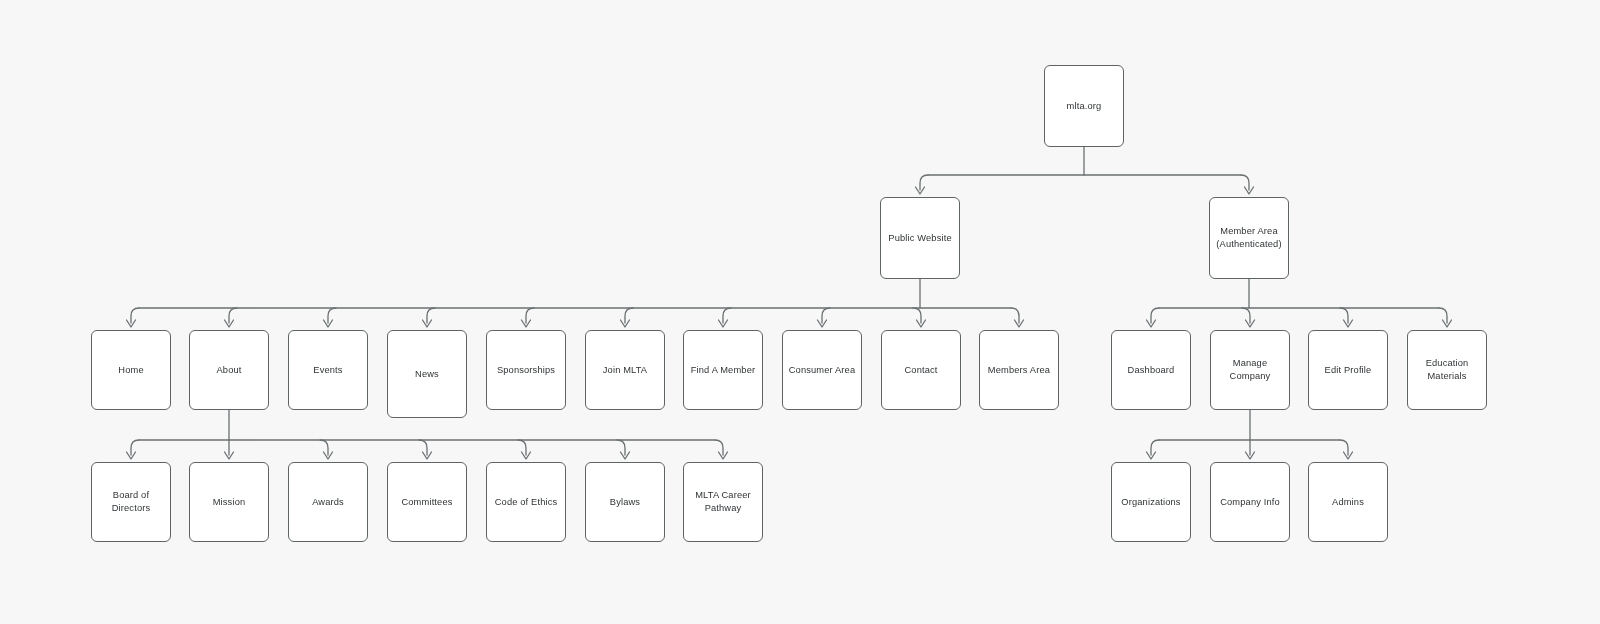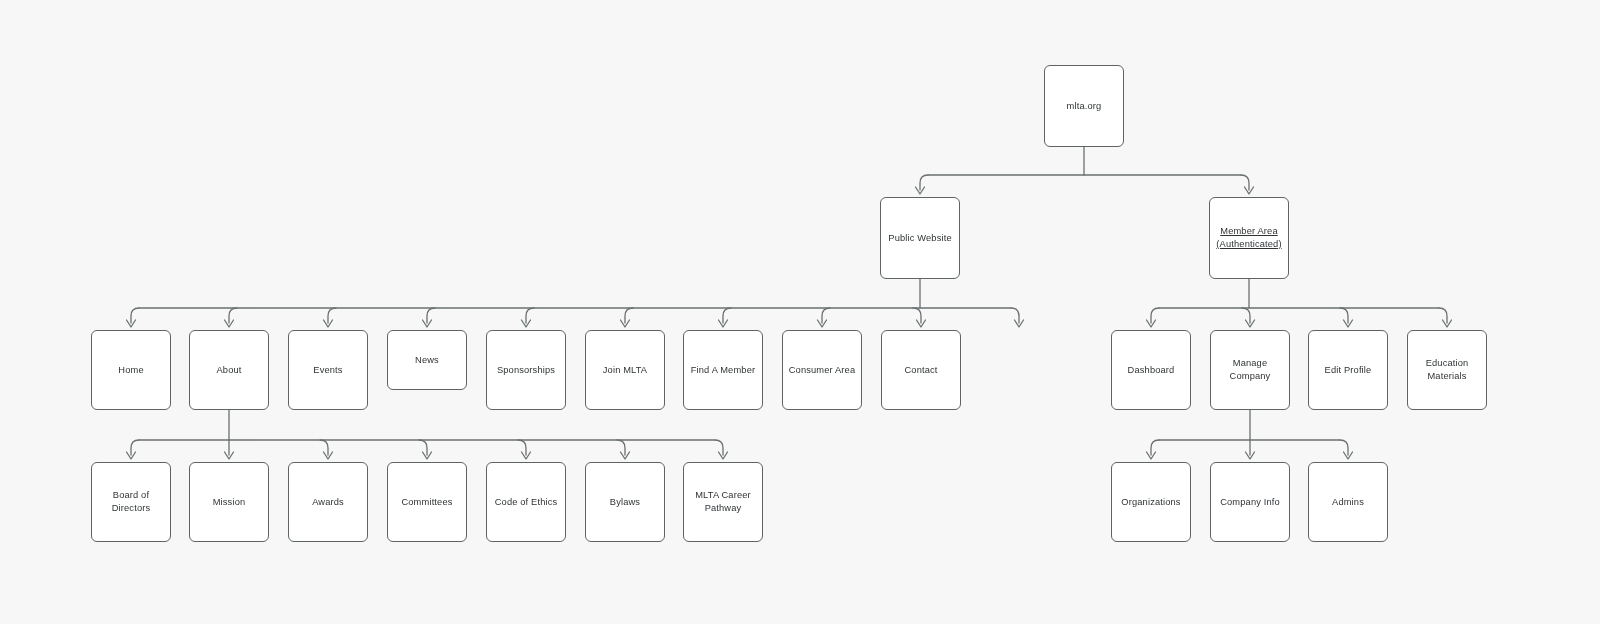--- a/index.html
+++ b/index.html
@@ -119,49 +119,52 @@
       <path d="M 1340 440 Q 1348 440 1348 448 L 1348 455" fill="none" stroke="#6b7072" stroke-width="1.3" stroke-linecap="round" stroke-linejoin="round"></path>
       <path d="M 1343.5 452 L 1348 459 L 1352.5 452" fill="none" stroke="#6b7072" stroke-width="1.3" stroke-linecap="round" stroke-linejoin="round"></path>
     </svg>
 <div class="node" style="left: 1044px; top: 65px; width: 80px; height: 82px; background: rgb(255, 255, 255); border-color: rgb(94, 99, 102);">
       <span class="node-label" style="color: rgb(47, 51, 53);">mlta.org</span>
     </div>
     <div class="node" style="left: 880px; top: 197px; width: 80px; height: 82px; background: rgb(255, 255, 255); border-color: rgb(94, 99, 102);">
       <span class="node-label" style="color: rgb(47, 51, 53);">Public Website</span>
     </div>
     <div class="node" style="left: 1209px; top: 197px; width: 80px; height: 82px; background: rgb(255, 255, 255); border-color: rgb(94, 99, 102);">
-      <span class="node-label" style="color: rgb(47, 51, 53); text-decoration: underline;">Member Area
+      <span class="node-label" style="color: rgb(47, 51, 53);">Member Area
 (Authenticated)</span>
     </div>
     <div class="node" style="left: 91px; top: 330px; width: 80px; height: 80px; background: rgb(255, 255, 255); border-color: rgb(94, 99, 102);">
       <span class="node-label" style="color: rgb(47, 51, 53);">Home</span>
     </div>
     <div class="node" style="left: 189px; top: 330px; width: 80px; height: 80px; background: rgb(255, 255, 255); border-color: rgb(94, 99, 102);">
       <span class="node-label" style="color: rgb(47, 51, 53);">About</span>
     </div>
     <div class="node" style="left: 288px; top: 330px; width: 80px; height: 80px; background: rgb(255, 255, 255); border-color: rgb(94, 99, 102);">
       <span class="node-label" style="color: rgb(47, 51, 53);">Events</span>
     </div>
-    <div class="node" style="left: 387px; top: 330px; width: 80px; height: 60px; background: rgb(255, 255, 255); border-color: rgb(94, 99, 102);">
+    <div class="node" style="left: 387px; top: 330px; width: 80px; height: 88px; background: rgb(255, 255, 255); border-color: rgb(94, 99, 102);">
       <span class="node-label" style="color: rgb(47, 51, 53);">News</span>
     </div>
     <div class="node" style="left: 486px; top: 330px; width: 80px; height: 80px; background: rgb(255, 255, 255); border-color: rgb(94, 99, 102);">
       <span class="node-label" style="color: rgb(47, 51, 53);">Sponsorships</span>
     </div>
     <div class="node" style="left: 585px; top: 330px; width: 80px; height: 80px; background: rgb(255, 255, 255); border-color: rgb(94, 99, 102);">
       <span class="node-label" style="color: rgb(47, 51, 53);">Join MLTA</span>
     </div>
     <div class="node" style="left: 683px; top: 330px; width: 80px; height: 80px; background: rgb(255, 255, 255); border-color: rgb(94, 99, 102);">
       <span class="node-label" style="color: rgb(47, 51, 53);">Find A Member</span>
     </div>
     <div class="node" style="left: 782px; top: 330px; width: 80px; height: 80px; background: rgb(255, 255, 255); border-color: rgb(94, 99, 102);">
       <span class="node-label" style="color: rgb(47, 51, 53);">Consumer Area</span>
     </div>
     <div class="node" style="left: 881px; top: 330px; width: 80px; height: 80px; background: rgb(255, 255, 255); border-color: rgb(94, 99, 102);">
       <span class="node-label" style="color: rgb(47, 51, 53);">Contact</span>
+    </div>
+    <div class="node" style="left: 979px; top: 330px; width: 80px; height: 80px; background: rgb(255, 255, 255); border-color: rgb(94, 99, 102);">
+      <span class="node-label" style="color: rgb(47, 51, 53);">Members Area</span>
     </div>
     <div class="node" style="left: 1111px; top: 330px; width: 80px; height: 80px; background: rgb(255, 255, 255); border-color: rgb(94, 99, 102);">
       <span class="node-label" style="color: rgb(47, 51, 53);">Dashboard</span>
     </div>
     <div class="node" style="left: 1210px; top: 330px; width: 80px; height: 80px; background: rgb(255, 255, 255); border-color: rgb(94, 99, 102);">
       <span class="node-label" style="color: rgb(47, 51, 53);">Manage Company</span>
     </div>
     <div class="node" style="left: 1308px; top: 330px; width: 80px; height: 80px; background: rgb(255, 255, 255); border-color: rgb(94, 99, 102);">
       <span class="node-label" style="color: rgb(47, 51, 53);">Edit Profile</span>
     </div>

